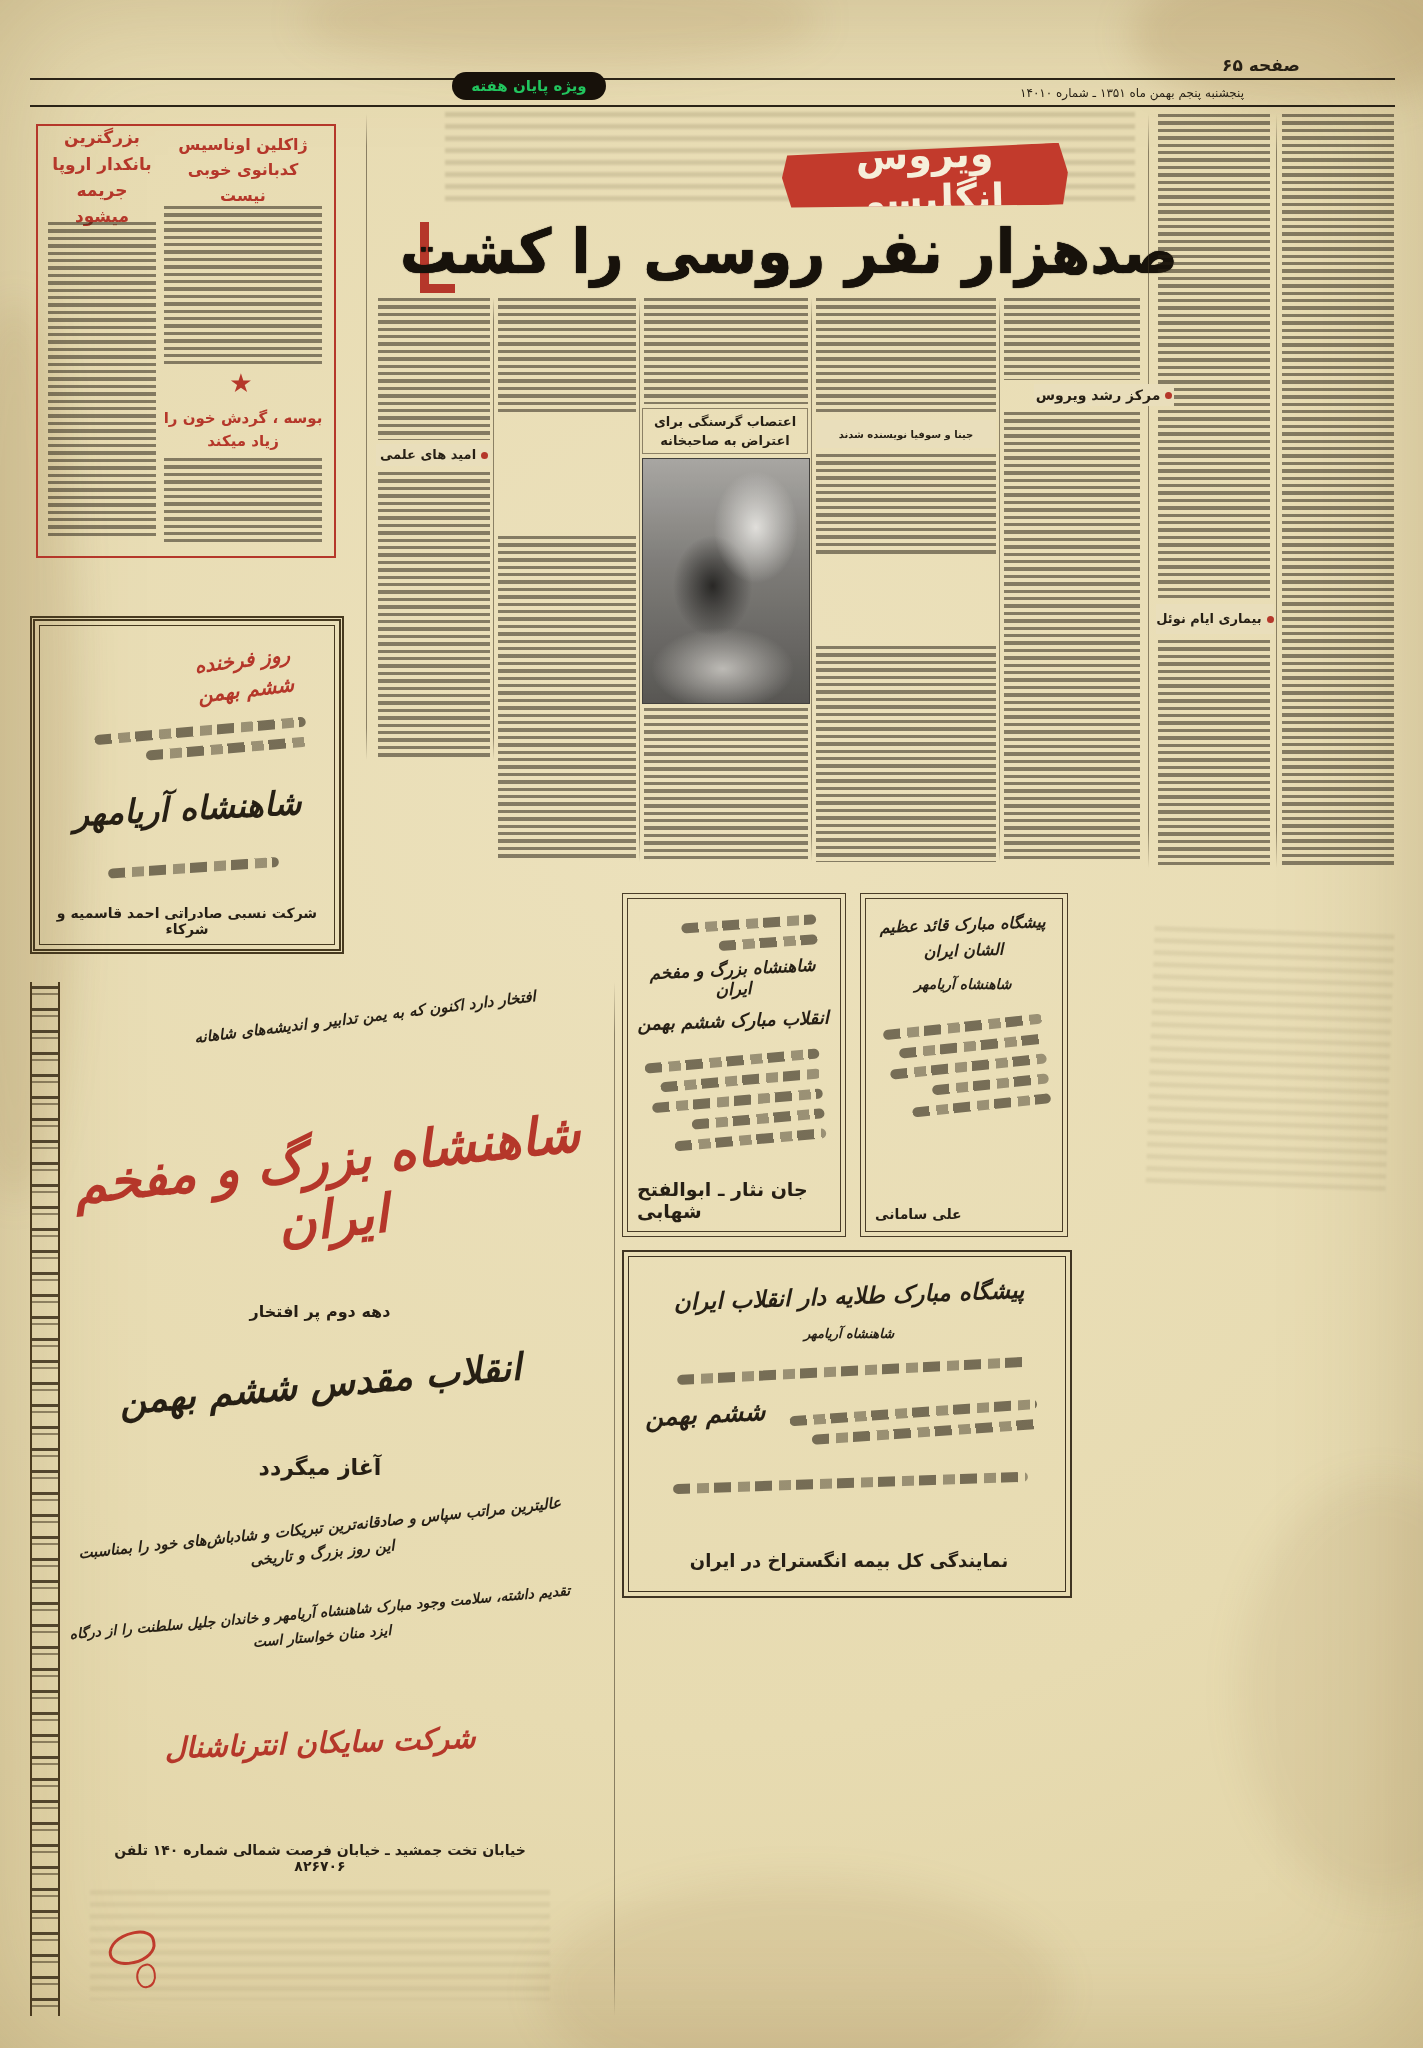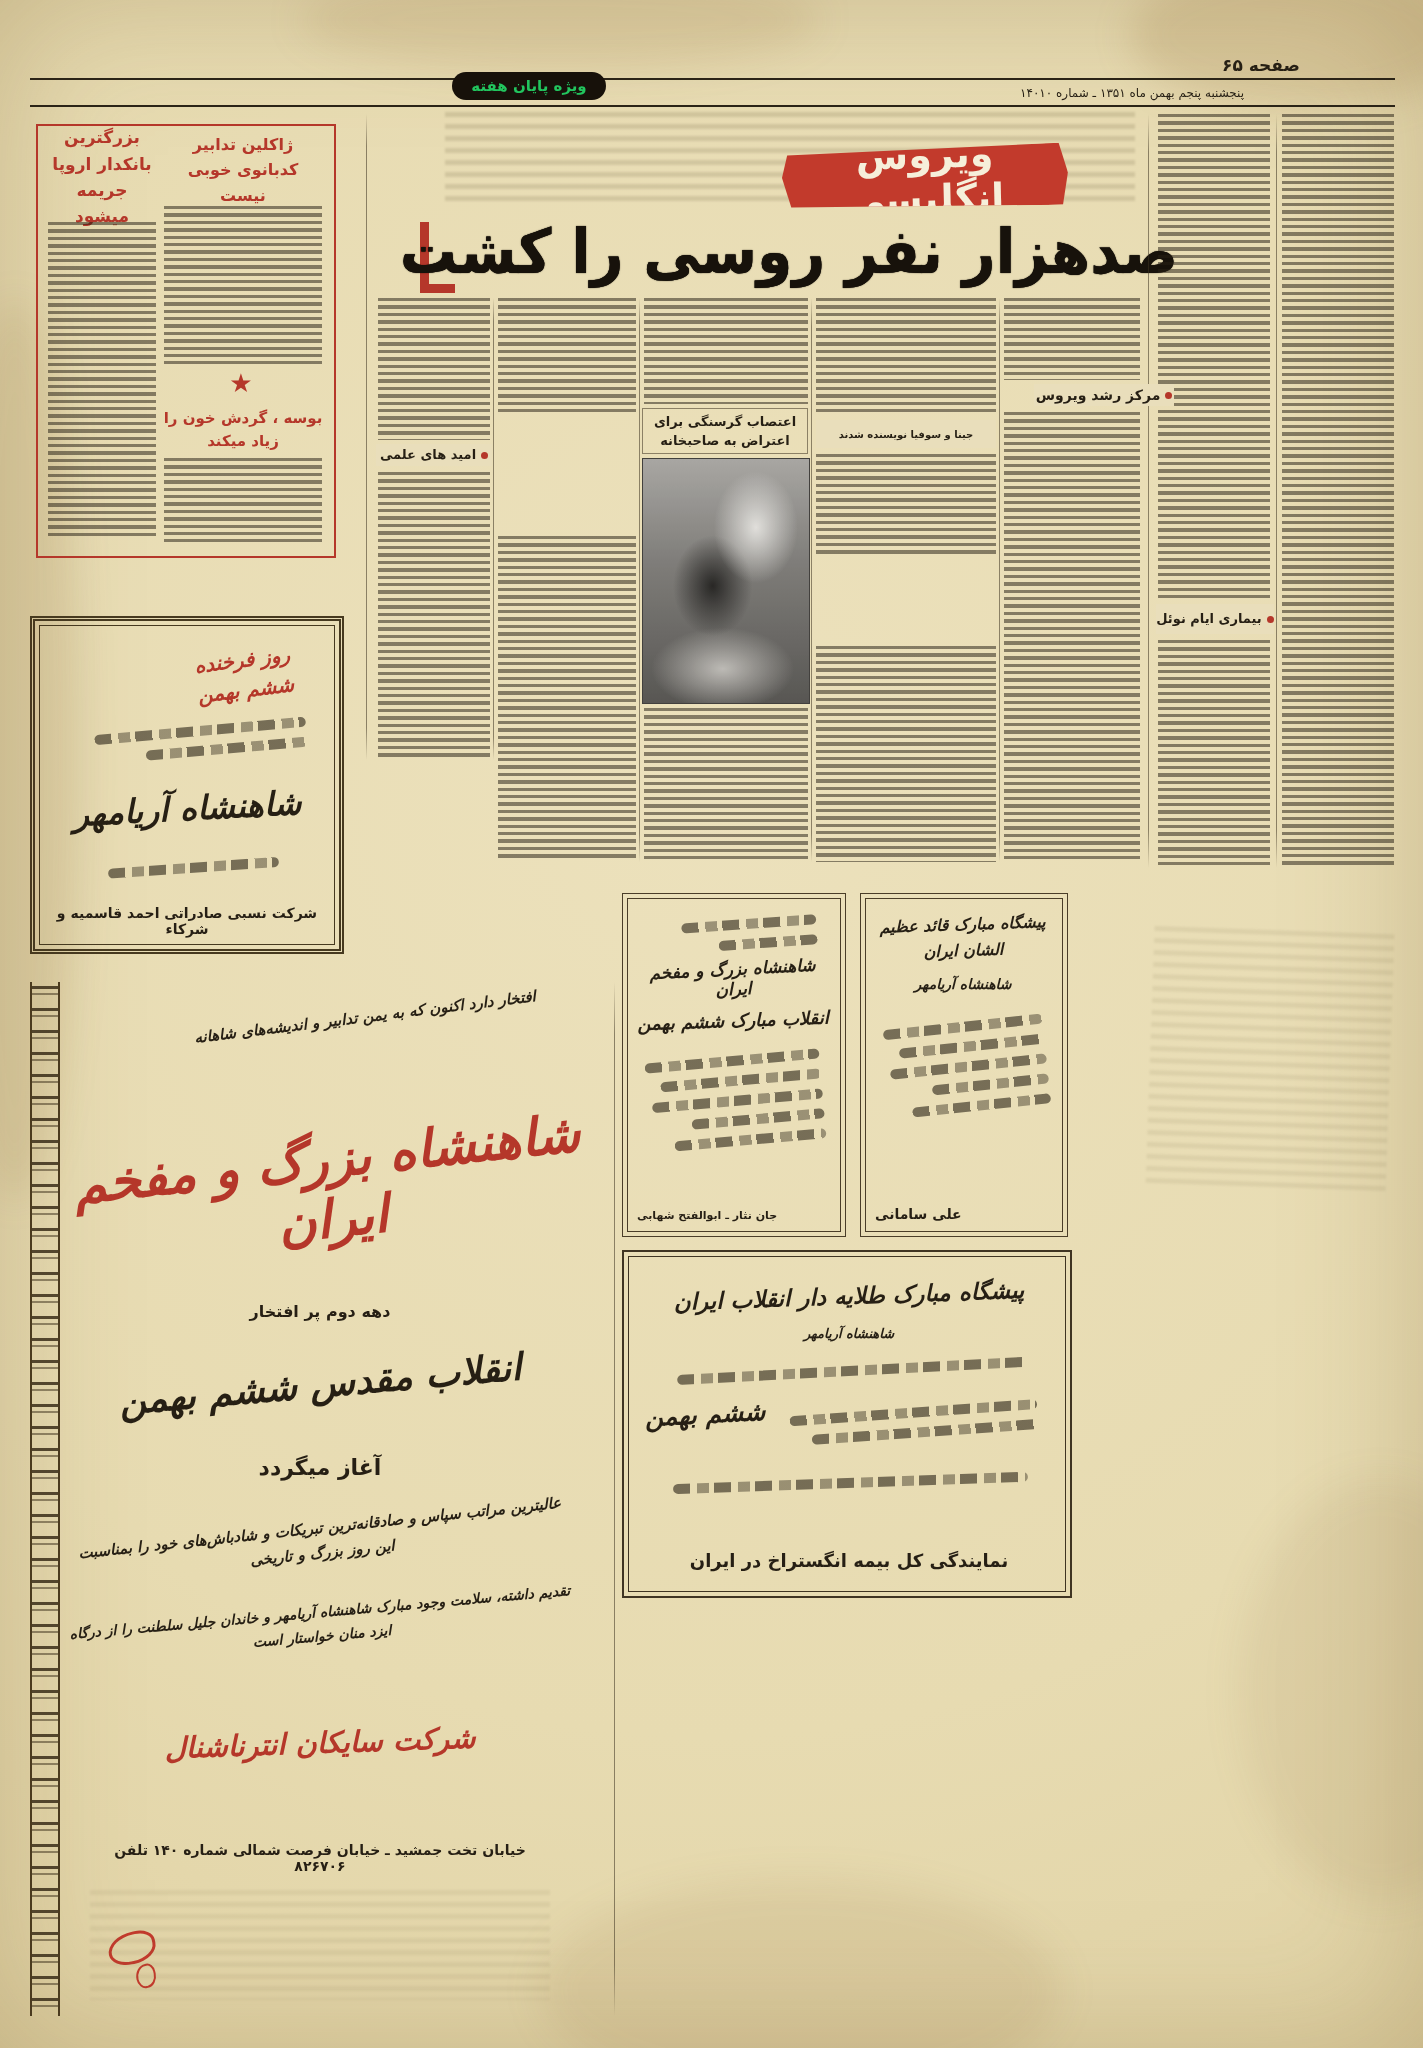--- a/index.html
+++ b/index.html
@@ -99,21 +99,21 @@
   <div class="abs sim" style="left:816px;top:646px;width:180px;height:216px;"></div>
 
   <div class="abs sim" style="left:1004px;top:298px;width:136px;height:82px;"></div>
   <div class="abs sub center" style="left:1002px;top:384px;width:140px;height:22px;font-size:14px;margin-left:32px;">
     <span class="dot"></span>
     <span>مرکز رشد ویروس</span>
   </div>
   <div class="abs sim" style="left:1004px;top:412px;width:136px;height:450px;"></div>
 
   <div class="abs" style="left:36px;top:124px;width:300px;height:434px;border:2px solid #b5372a;box-sizing:border-box;">
-    <div class="abs red bold center" style="right:12px;top:16px;width:158px;height:56px;font-size:16px;line-height:1.6;">ژاکلین تدابیر کدبانوی خوبی نیست</div>
+    <div class="abs red bold center" style="right:12px;top:16px;width:158px;height:56px;font-size:16px;line-height:1.6;">ژاکلین اوناسیس کدبانوی خوبی نیست</div>
     <div class="abs red bold center" style="left:10px;top:12px;width:108px;height:78px;font-size:17px;line-height:1.55;">بزرگترین بانکدار اروپا جریمه میشود</div>
     <div class="abs sim" style="right:12px;top:80px;width:158px;height:158px;"></div>
     <div class="abs sim" style="left:10px;top:96px;width:108px;height:316px;"></div>
     <div class="abs red center" style="right:78px;top:242px;width:30px;height:30px;font-size:26px;">★</div>
     <div class="abs red bold center" style="right:6px;top:282px;width:170px;height:44px;font-size:15px;line-height:1.55;">بوسه ، گردش خون را زیاد میکند</div>
     <div class="abs sim" style="right:12px;top:332px;width:158px;height:84px;"></div>
   </div>
 
   <div class="abs" style="left:30px;top:616px;width:314px;height:338px;border:5px double #46391f;outline:1px solid #46391f;outline-offset:-10px;box-sizing:border-box;">
     <div class="abs red nasta" style="right:20px;top:24px;width:150px;font-size:20px;line-height:1.5;transform:rotate(-7deg);text-align:center;">روز فرخنده ششم بهمن</div>
@@ -150,21 +150,21 @@
     </div>
     <div class="abs nasta center" style="left:12px;top:70px;width:196px;height:30px;font-size:17px;transform:rotate(-3deg);">شاهنشاه بزرگ و مفخم ایران</div>
     <div class="abs nasta center" style="left:12px;top:112px;width:196px;height:28px;font-size:18px;transform:rotate(-2deg);">انقلاب مبارک ششم بهمن</div>
     <div class="abs" style="left:16px;top:152px;width:190px;transform:rotate(-5deg);">
       <div class="srow" style="width:92%;"></div>
       <div class="srow" style="width:85%;"></div>
       <div class="srow" style="width:90%;"></div>
       <div class="srow" style="width:70%;"></div>
       <div class="srow" style="width:80%;"></div>
     </div>
-    <div class="abs bold" style="left:14px;bottom:14px;width:196px;font-size:11px;text-align:left;">جان نثار ـ ابوالفتح شهابی</div>
+    <div class="abs bold" style="left:14px;bottom:14px;width:196px;font-size:19px;text-align:left;">جان نثار ـ ابوالفتح شهابی</div>
   </div>
 
   <div class="abs" style="left:860px;top:893px;width:208px;height:344px;border:1px solid #4a3d28;outline:1px solid #4a3d28;outline-offset:-6px;box-sizing:border-box;">
     <div class="abs nasta center" style="left:10px;top:18px;width:184px;height:52px;font-size:16px;line-height:1.6;transform:rotate(-2deg);">پیشگاه مبارک قائد عظیم الشان ایران</div>
     <div class="abs nasta center" style="left:10px;top:78px;width:184px;height:24px;font-size:14px;">شاهنشاه آریامهر</div>
     <div class="abs" style="left:14px;top:118px;width:178px;transform:rotate(-6deg);">
       <div class="srow" style="width:90%;"></div>
       <div class="srow" style="width:82%;"></div>
       <div class="srow" style="width:88%;"></div>
       <div class="srow" style="width:66%;"></div>

